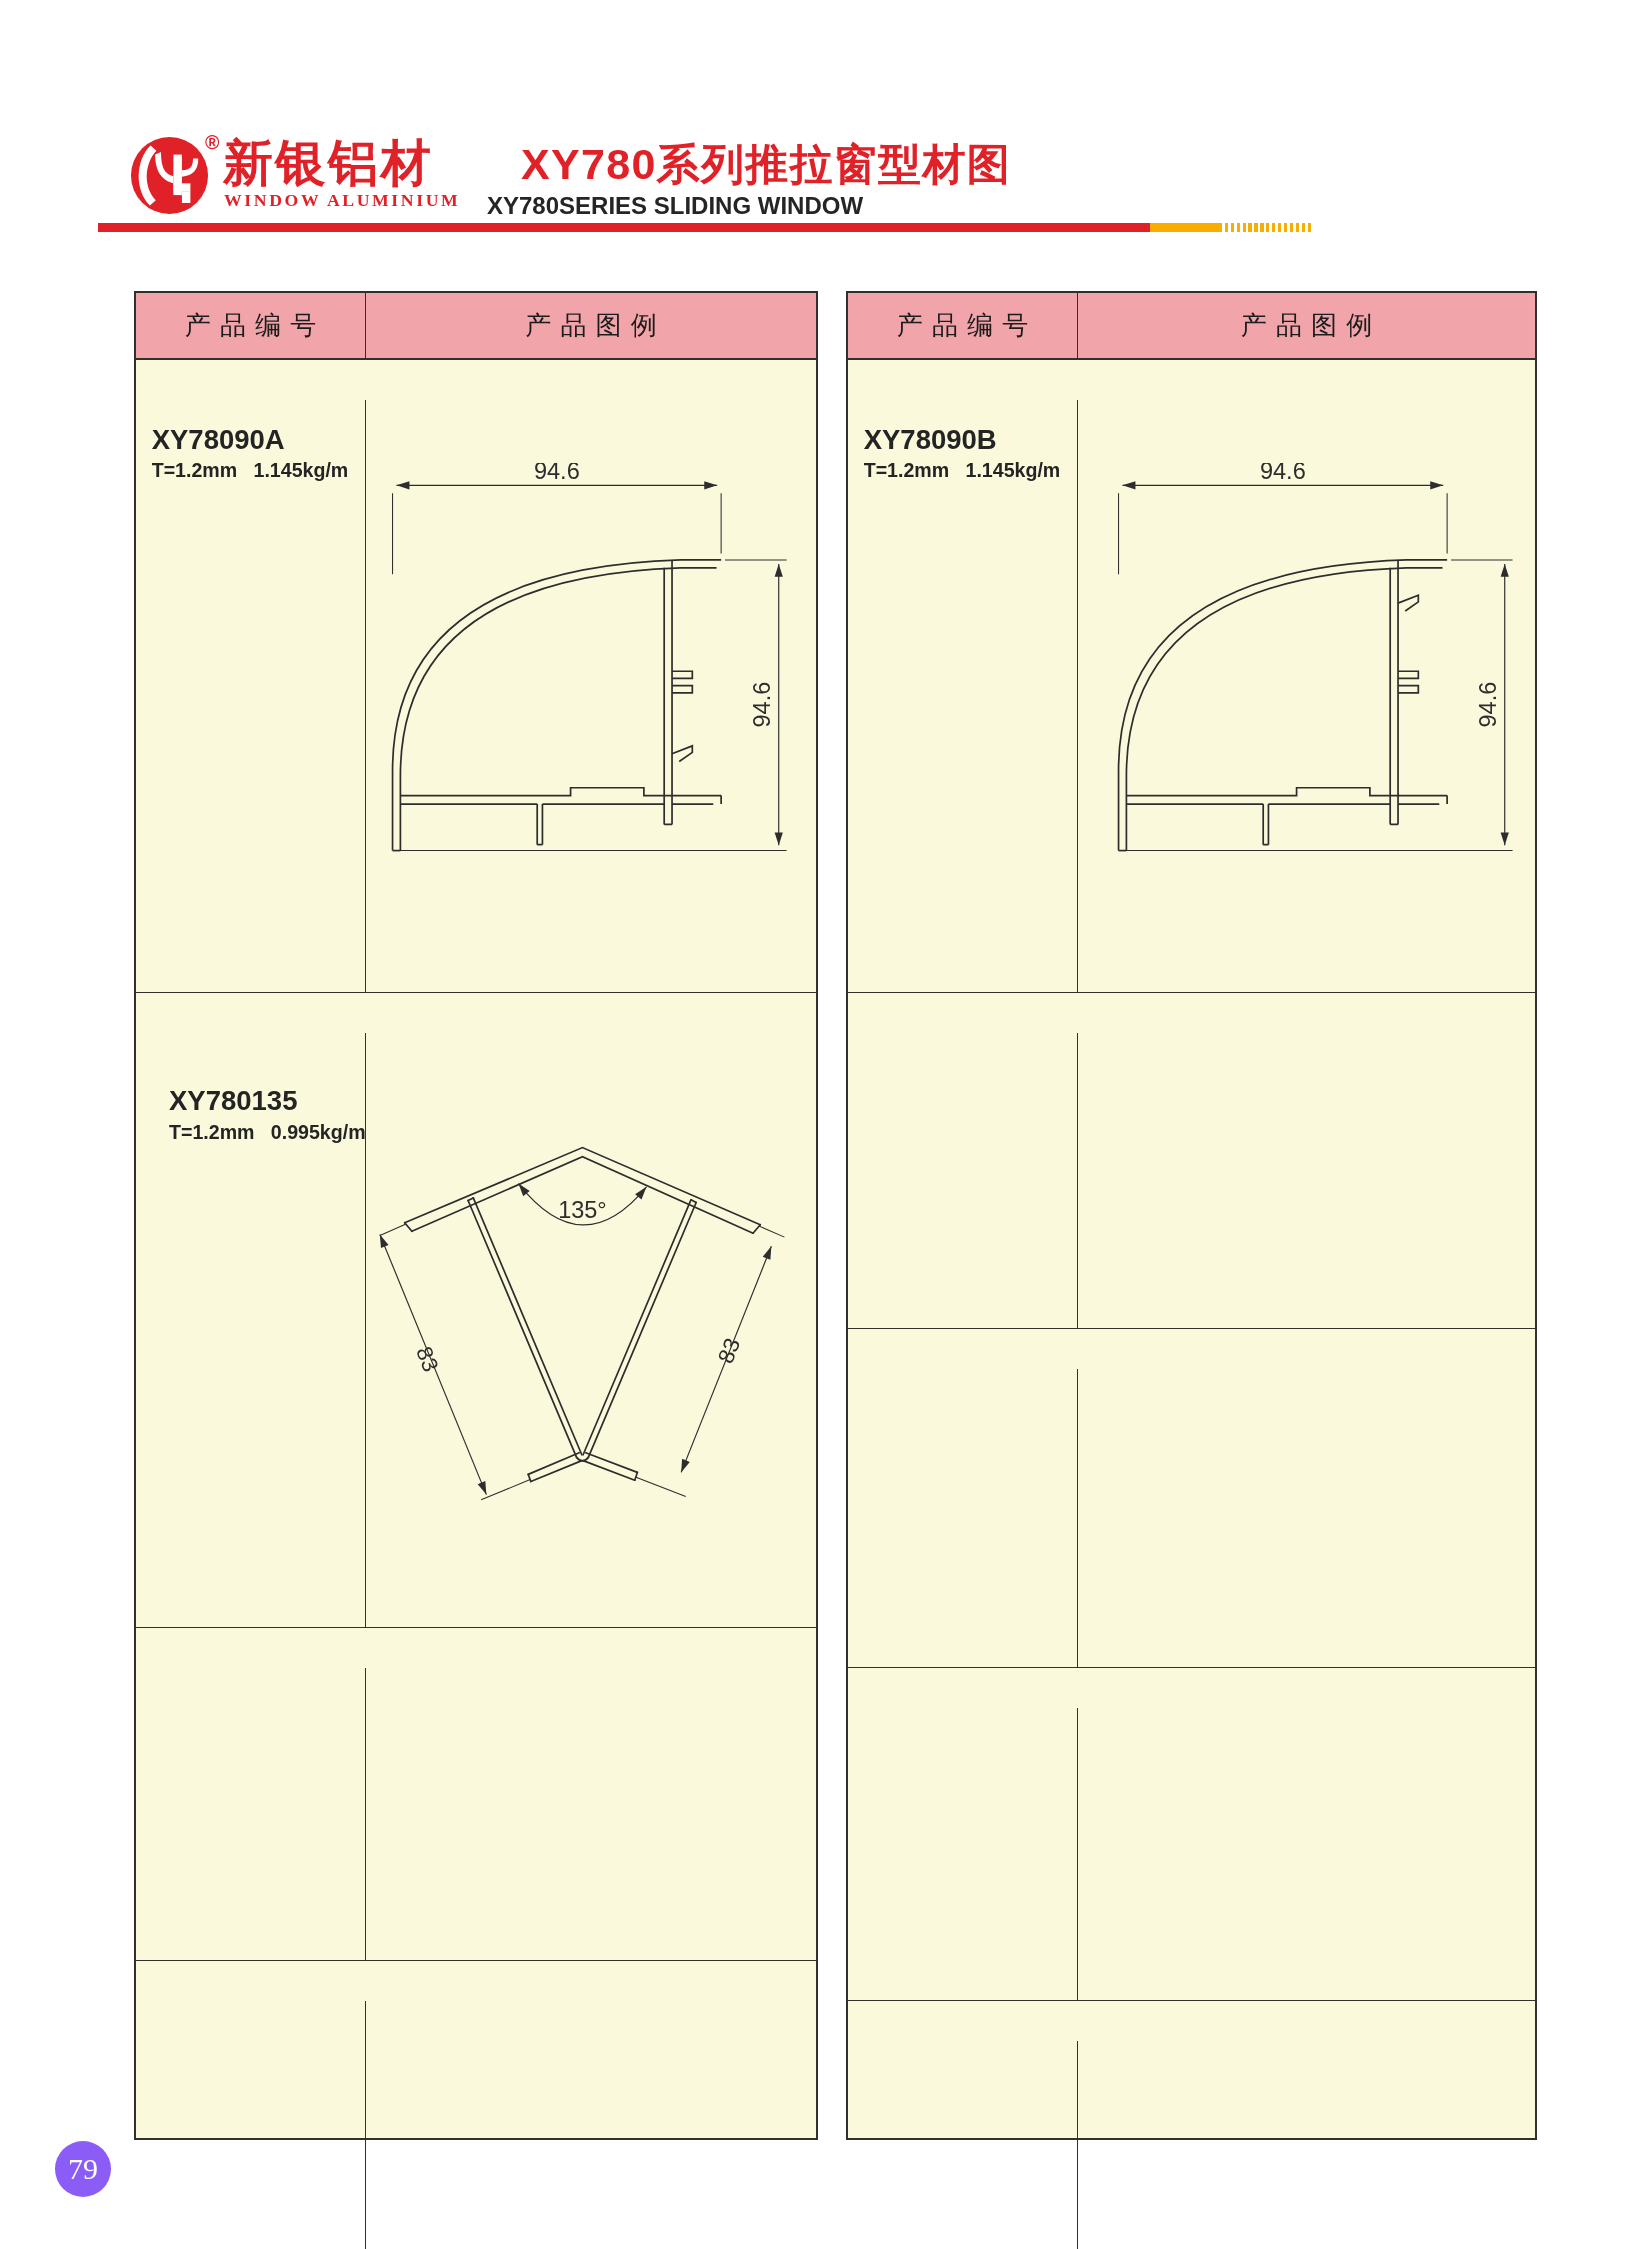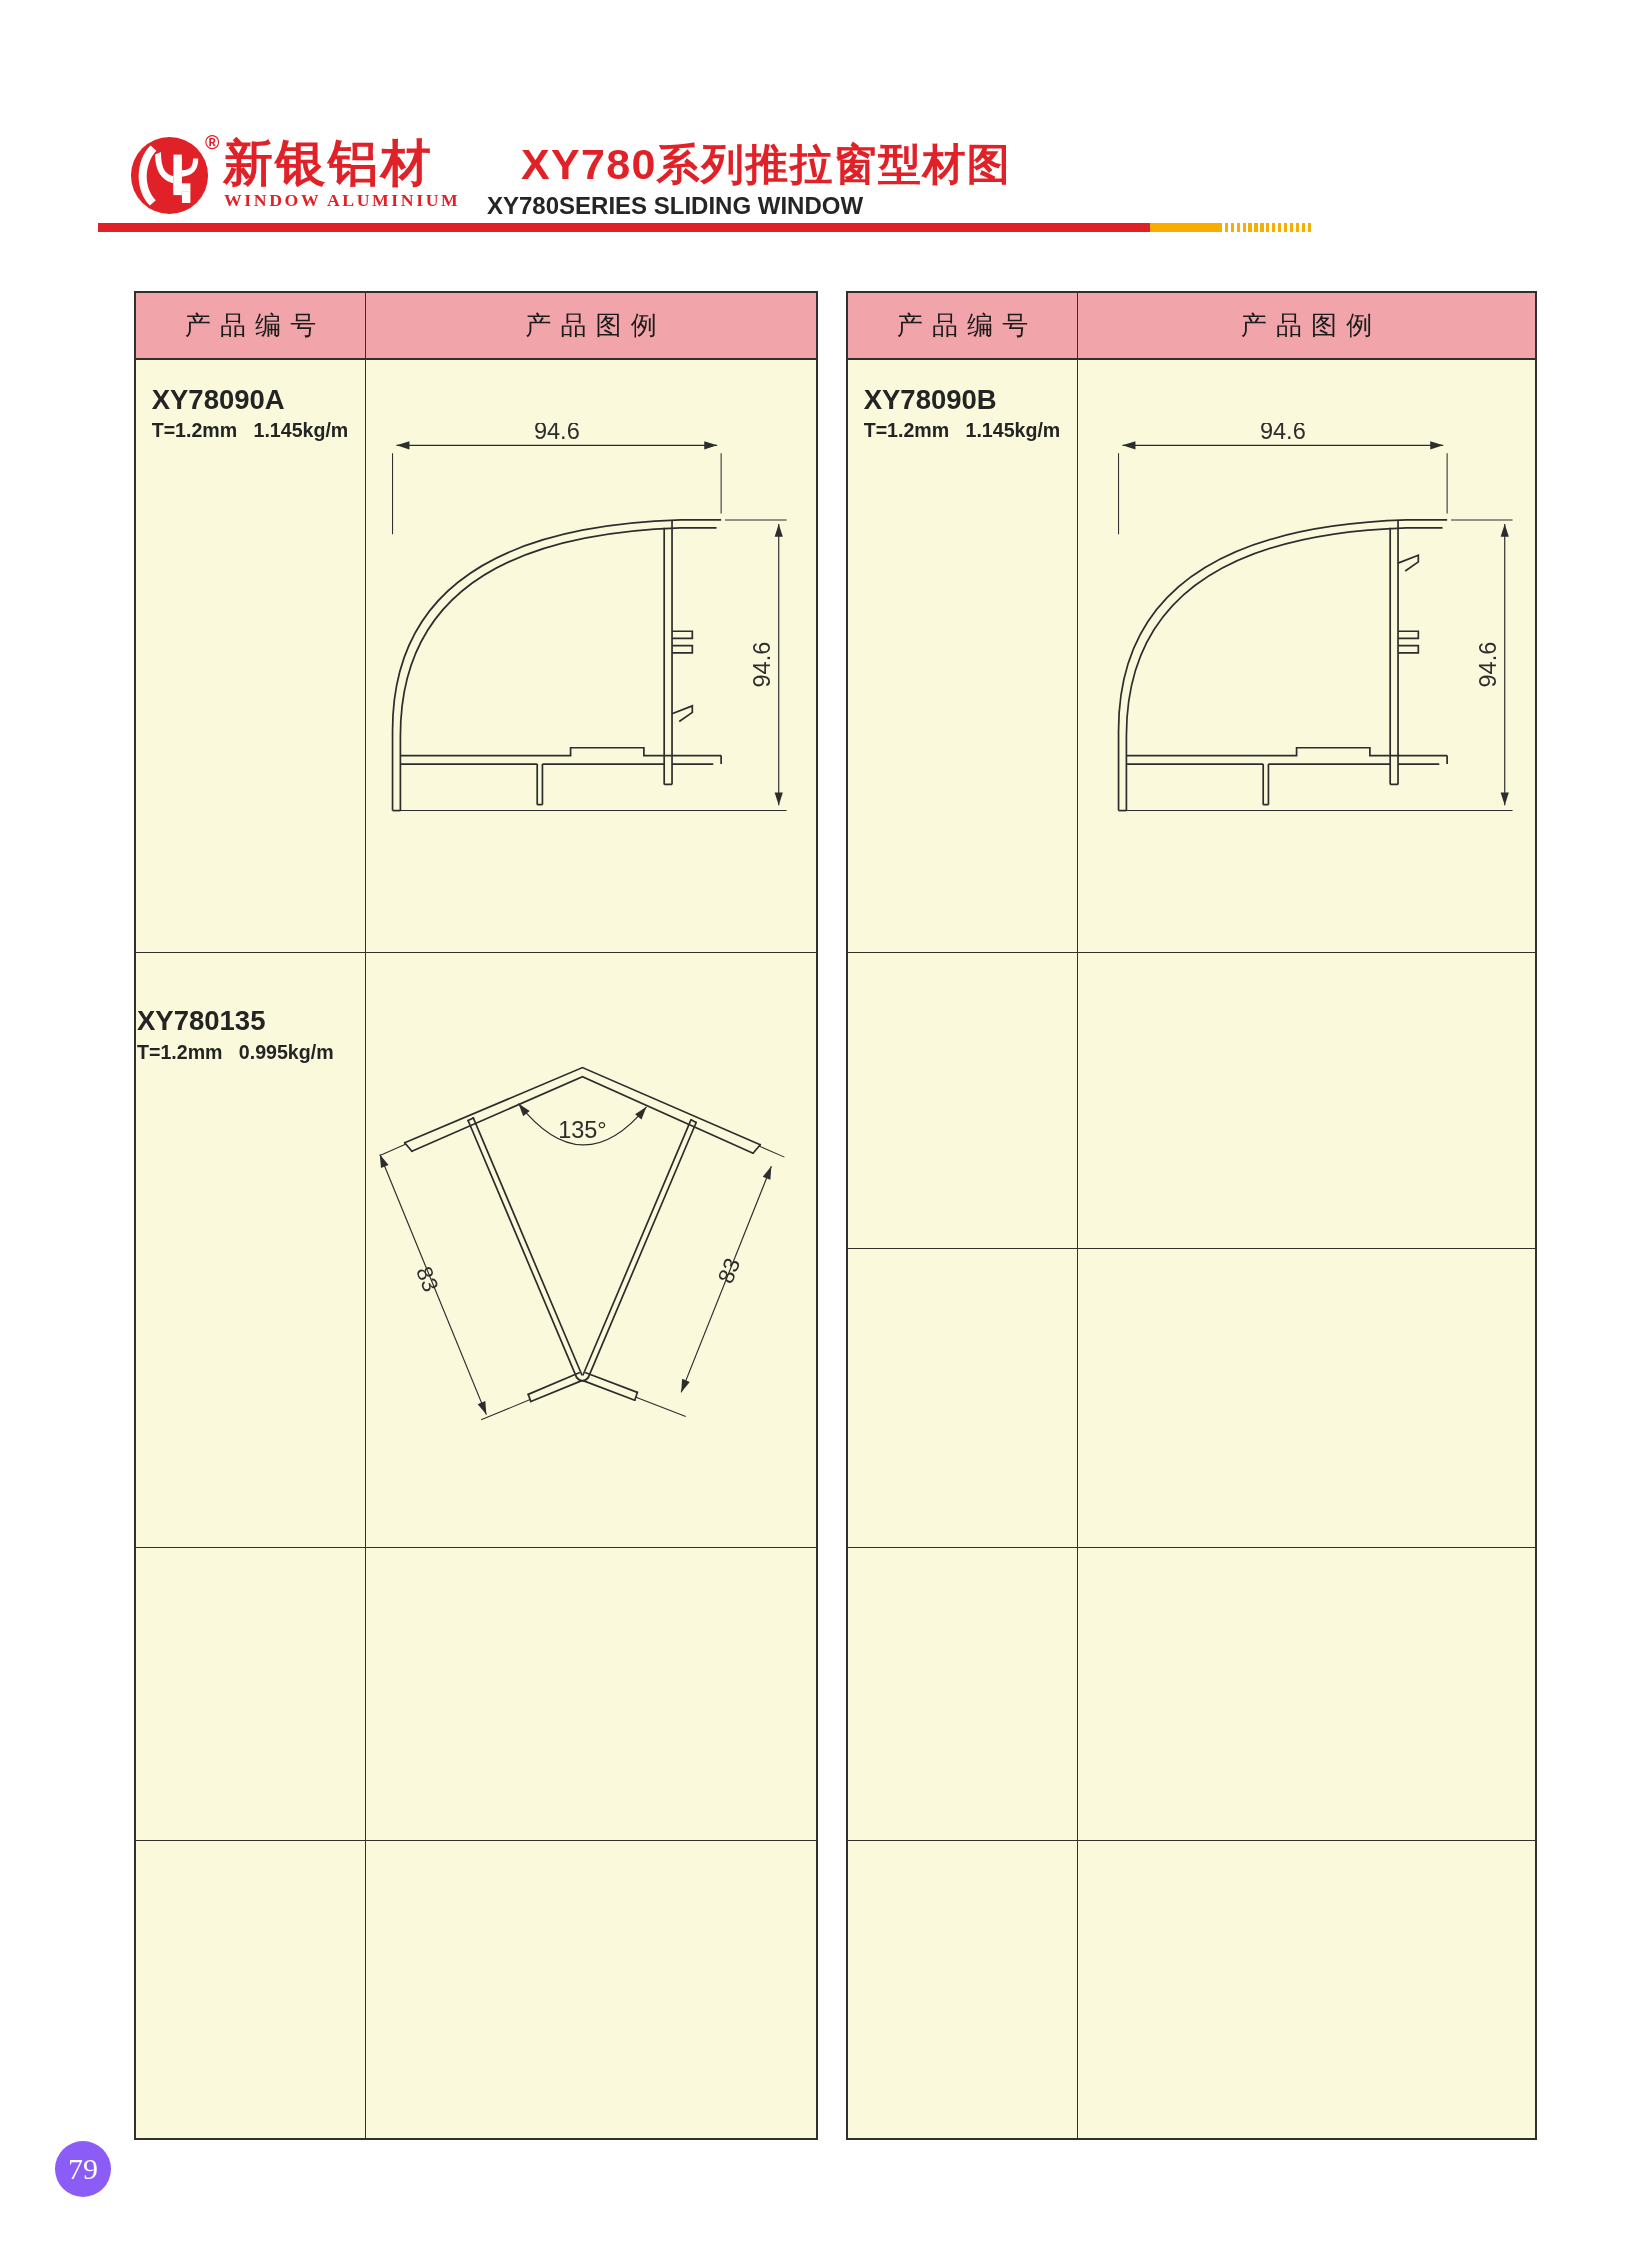--- a/index.html
+++ b/index.html
@@ -20,31 +20,31 @@
   .bar-red{position:absolute;left:98px;top:223px;width:1052px;height:8.5px;background:#e02128;}
   .bar-gold{position:absolute;left:1150px;top:223px;width:69px;height:8.5px;background:#f8ae00;}
   .bar-stripes{position:absolute;left:1219px;top:223px;width:94px;height:8.5px;
                background:repeating-linear-gradient(90deg,#f8ae00 0 3.3px,#ffffff 3.3px 5.9px);}
 
   
   .ptable{position:absolute;top:291px;border:2px solid #332f2b;background:#fbf9dc;box-sizing:border-box;}
   .ptable.left{left:134px;width:684px;height:1849px;}
   .ptable.right{left:846px;width:691px;height:1849px;}
   .t-head{display:flex;height:67px;background:#f1a5aa;border-bottom:2px solid #332f2b;box-sizing:border-box;}
-  .t-row{display:flex;border-bottom:1.3px solid #332f2b;box-sizing:border-box;position:relative;}
+  .t-row{display:flex;border-bottom:1.3px solid #332f2b;box-sizing:border-box;position:relative;margin-top:40px;}
   .t-row:last-child{border-bottom:none;}
   .cell{box-sizing:border-box;position:relative;}
   .c1{width:230px;border-right:1.3px solid #332f2b;flex:none;}
   .c2{flex:1;}
   .h-label{display:flex;align-items:center;justify-content:center;height:100%;
            font-size:26px;font-weight:400;color:#1c1c1c;letter-spacing:9.2px;text-indent:9.2px;}
   .code{font-size:27.5px;font-weight:700;color:#242424;line-height:1.15;}
   .spec{font-size:19.6px;font-weight:700;color:#242424;margin-top:3.9px;white-space:pre;}
   .code-pad1{padding:23.6px 0 0 15.7px;}
-  .code-pad2{padding:52px 0 0 1px;}
+  .code-pad2{padding:52px 0 0 33px;}
   .fig-svg{position:absolute;}
 
   
   .page-badge{position:absolute;left:55px;top:2141px;width:56px;height:56px;border-radius:50%;
               background:#8b5cf6;display:flex;align-items:center;justify-content:center;}
   .page-badge span{color:#ffffff;font-size:30px;font-family:"Liberation Serif","DejaVu Serif",serif;
                    font-weight:400;}
 
   svg text{font-family:"Liberation Sans","DejaVu Sans",sans-serif;fill:#2d2d2d;}
 </style>

